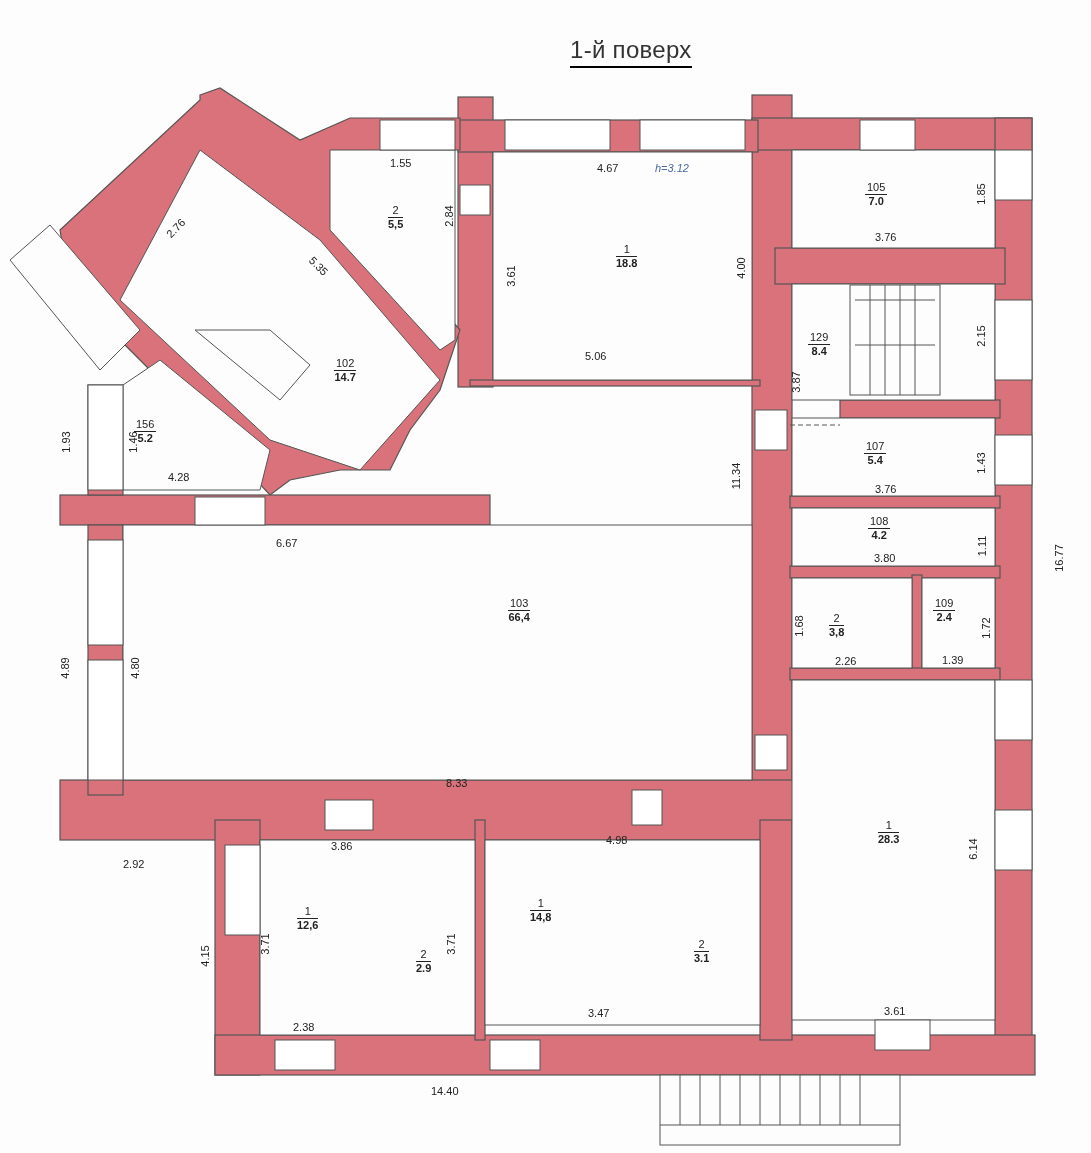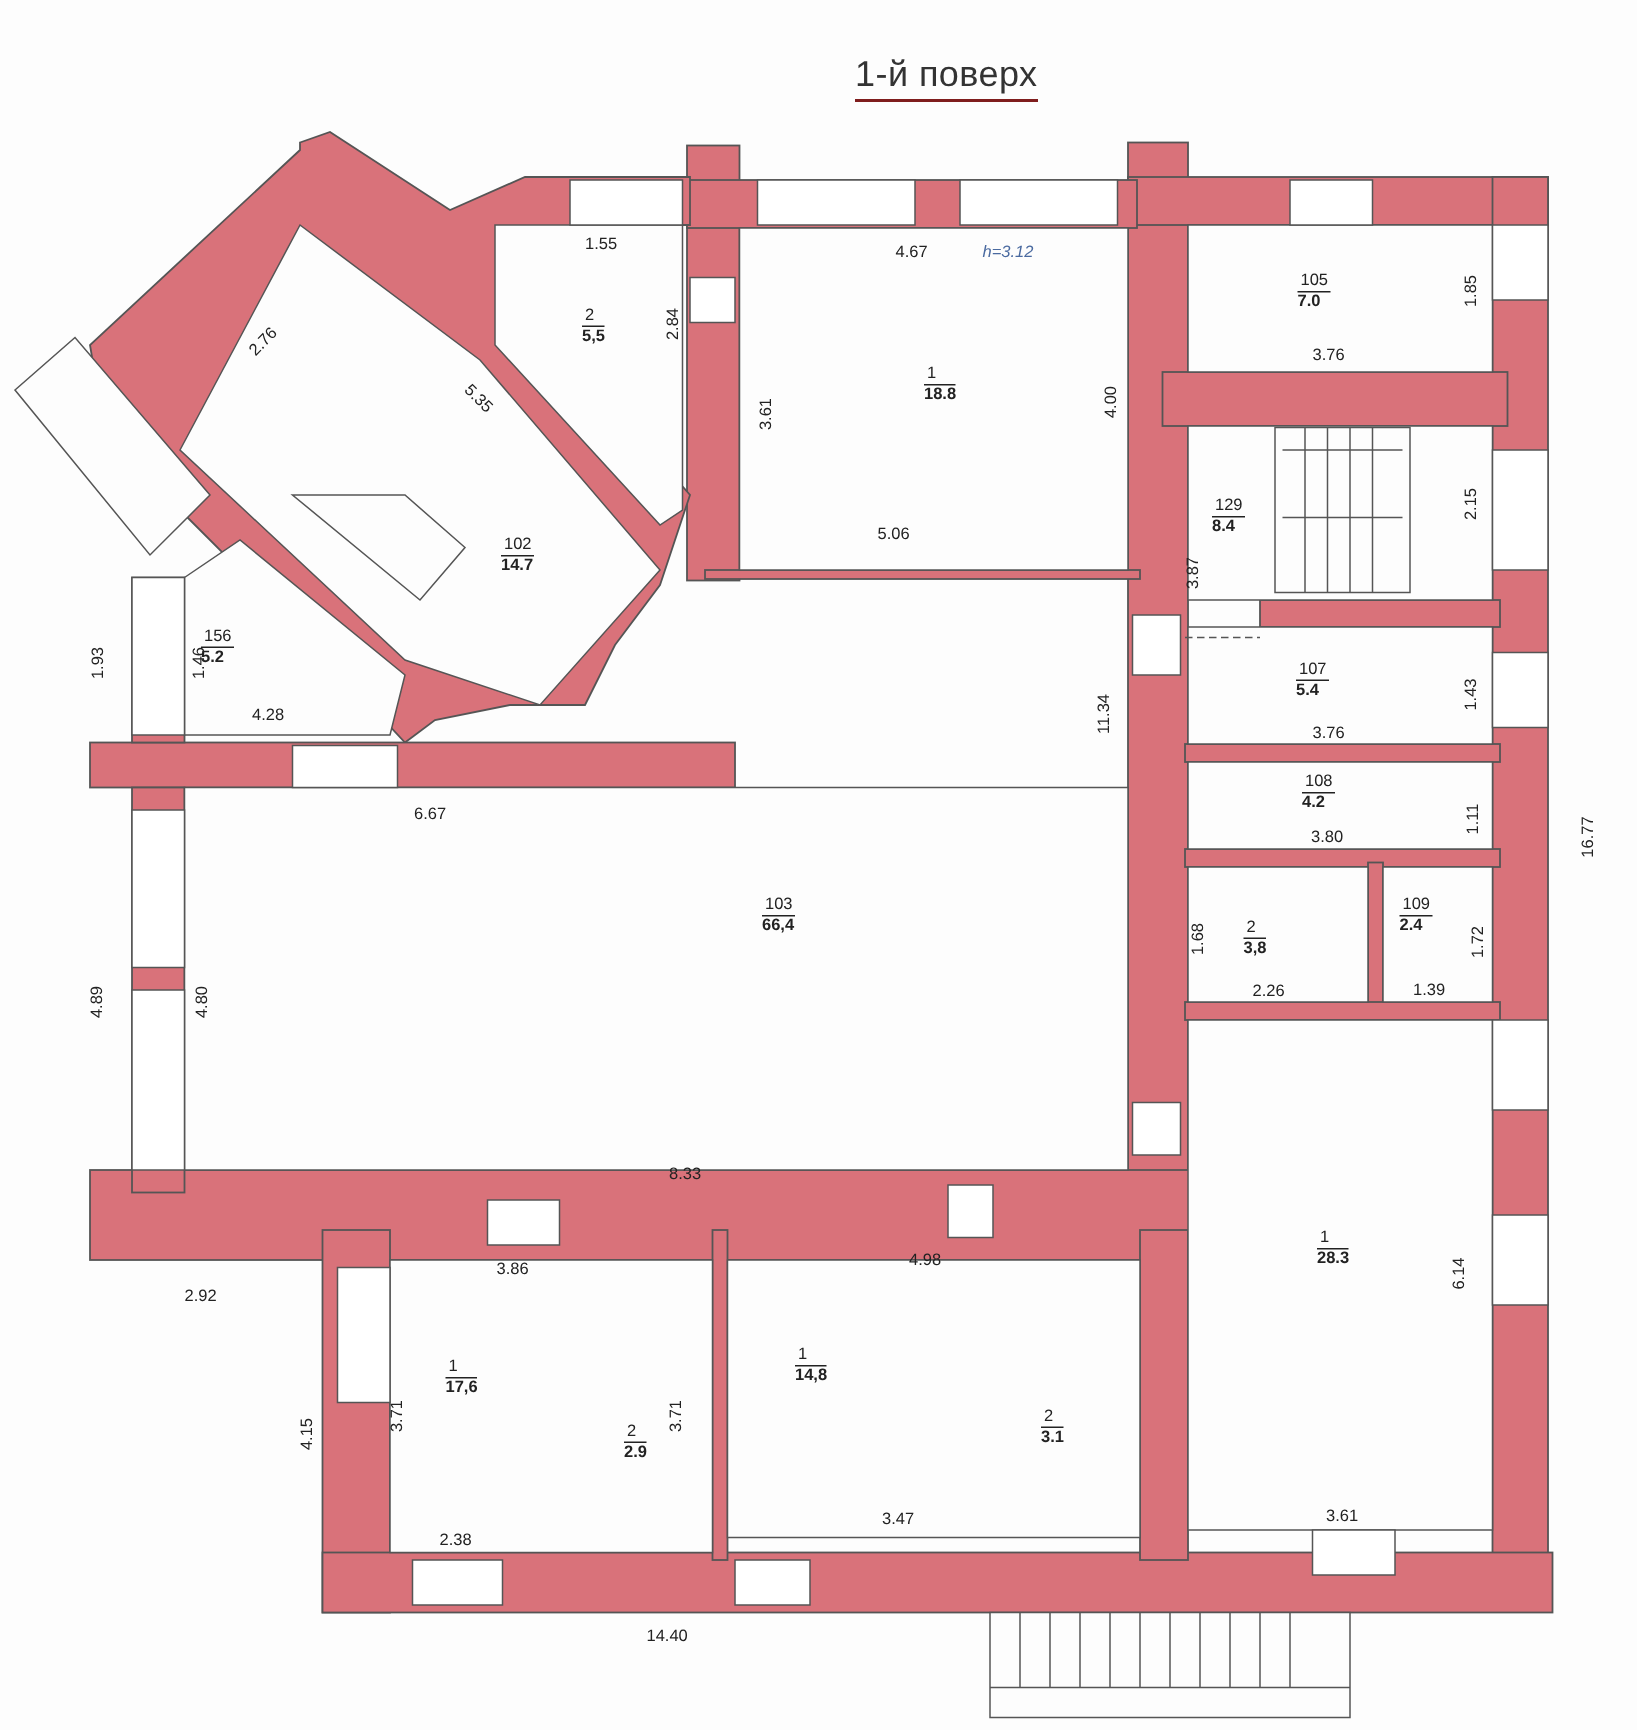--- a/index.html
+++ b/index.html
@@ -1,23 +1,23 @@
 <!DOCTYPE html>
 <html><head>
 <meta charset="utf-8">
 <style>
   html,body{margin:0;padding:0;background:#fdfdfd;}
   body{width:1091px;height:1153px;position:relative;overflow:hidden;font-family:"Liberation Sans",sans-serif;}
   #plan{position:absolute;left:0;top:0;}
-  .title{position:absolute;left:570px;top:36px;font-size:24px;color:#333;border-bottom:2px solid #7f1d1d;padding-bottom:2px;letter-spacing:0.3px;}
+  .title{position:absolute;left:570px;top:36px;font-size:24px;color:#333;border-bottom:2px solid #000000;padding-bottom:2px;letter-spacing:0.3px;}
   .lbl{position:absolute;font-size:11px;color:#222;white-space:nowrap;}
   .lbl.v{transform:rotate(-90deg);transform-origin:center center;}
   .lbl.d1{transform:rotate(45deg);}
   .lbl.hgt{color:#4a6aa0;font-style:italic;}
-  .room{position:absolute;text-align:left;font-size:11px;color:#222;line-height:13px;}
+  .room{position:absolute;text-align:center;font-size:11px;color:#222;line-height:13px;}
   .room .n{display:block;border-bottom:1px solid #222;padding:0 2px;}
   .room .a{display:block;font-weight:bold;}
 </style>
 </head>
 <body>
 
 <svg id="plan" width="1091" height="1153" viewBox="0 0 1091 1153">
   <g fill="#d9727a" stroke="#555" stroke-width="1.2">
 
     <rect x="752" y="95" width="40" height="730"></rect>
@@ -161,21 +161,21 @@
 <div class="room" style="left:508px;top:597px">
     <span class="n">103</span>
     <span class="a">66,4</span>
   </div>
 <div class="room" style="left:878px;top:819px">
     <span class="n">1</span>
     <span class="a">28.3</span>
   </div>
 <div class="room" style="left:297px;top:905px">
     <span class="n">1</span>
-    <span class="a">17,6</span>
+    <span class="a">12,6</span>
   </div>
 <div class="room" style="left:416px;top:948px">
     <span class="n">2</span>
     <span class="a">2.9</span>
   </div>
 <div class="room" style="left:530px;top:897px">
     <span class="n">1</span>
     <span class="a">14,8</span>
   </div>
 <div class="room" style="left:694px;top:938px">

